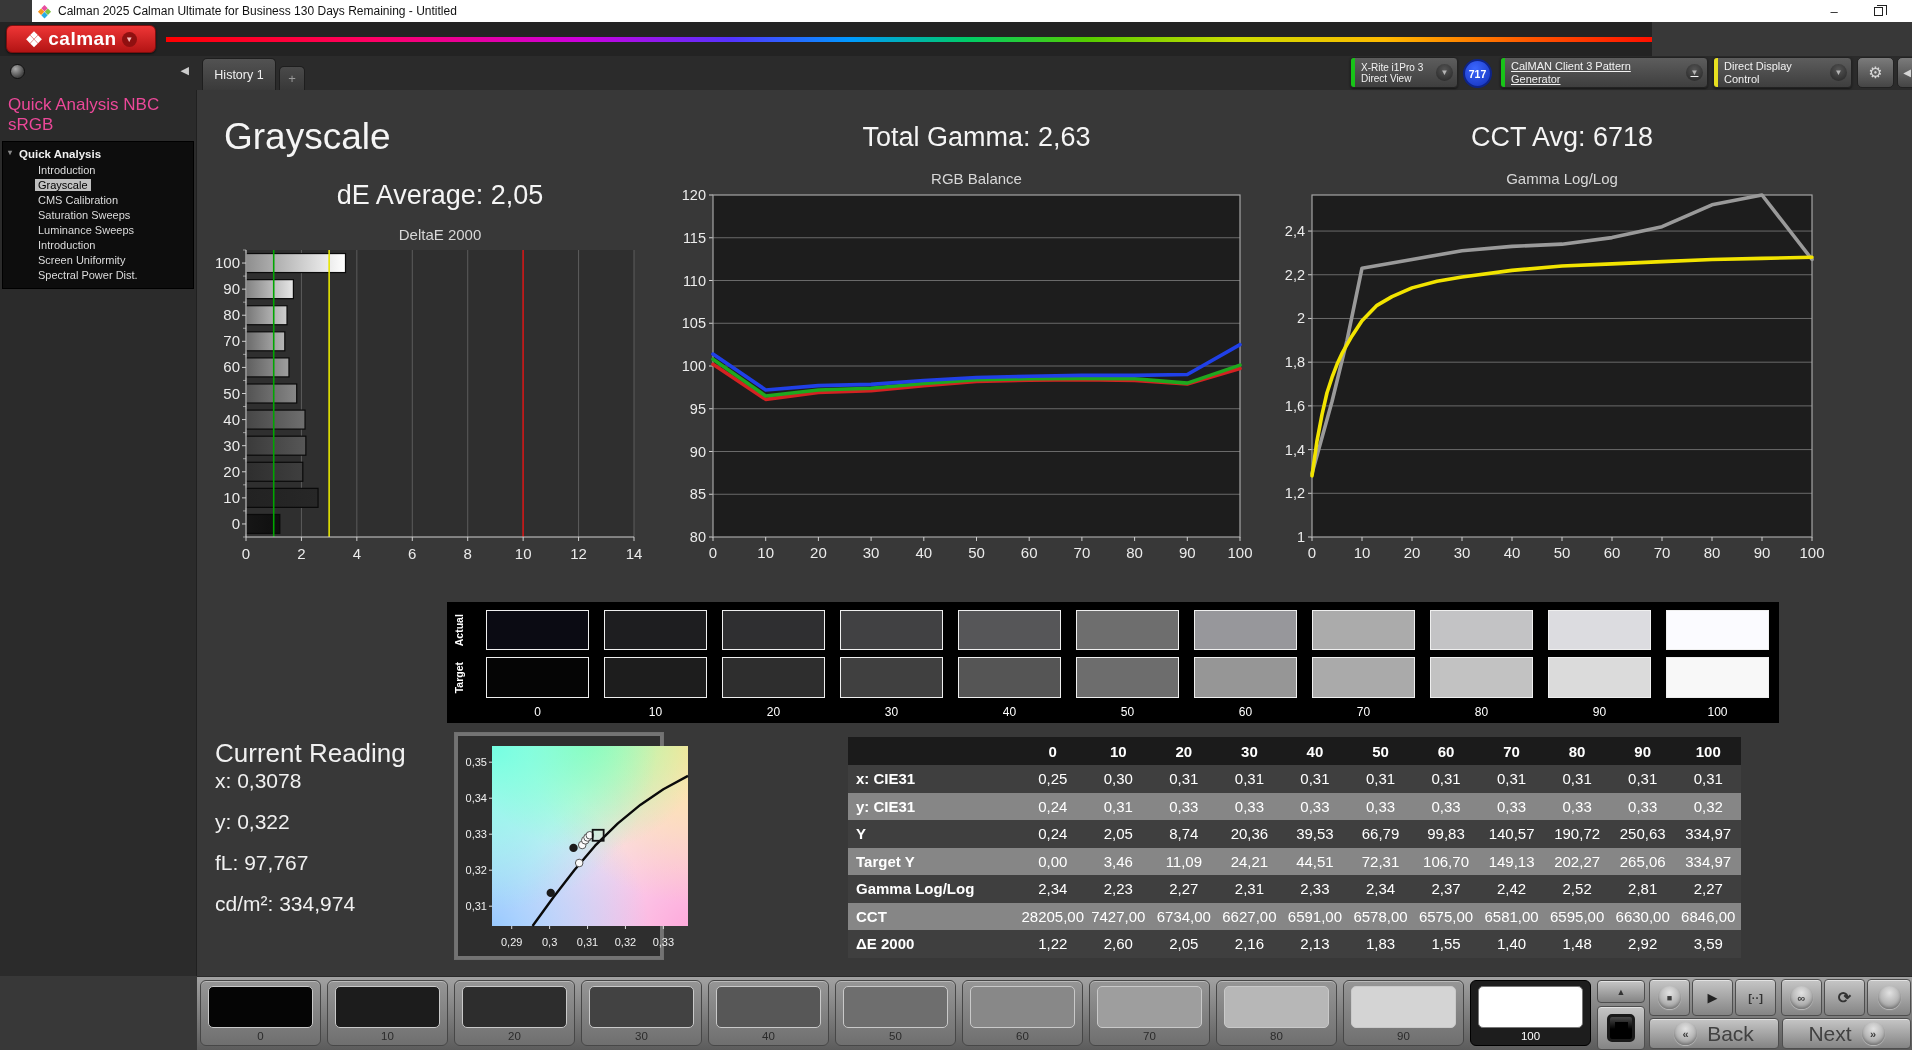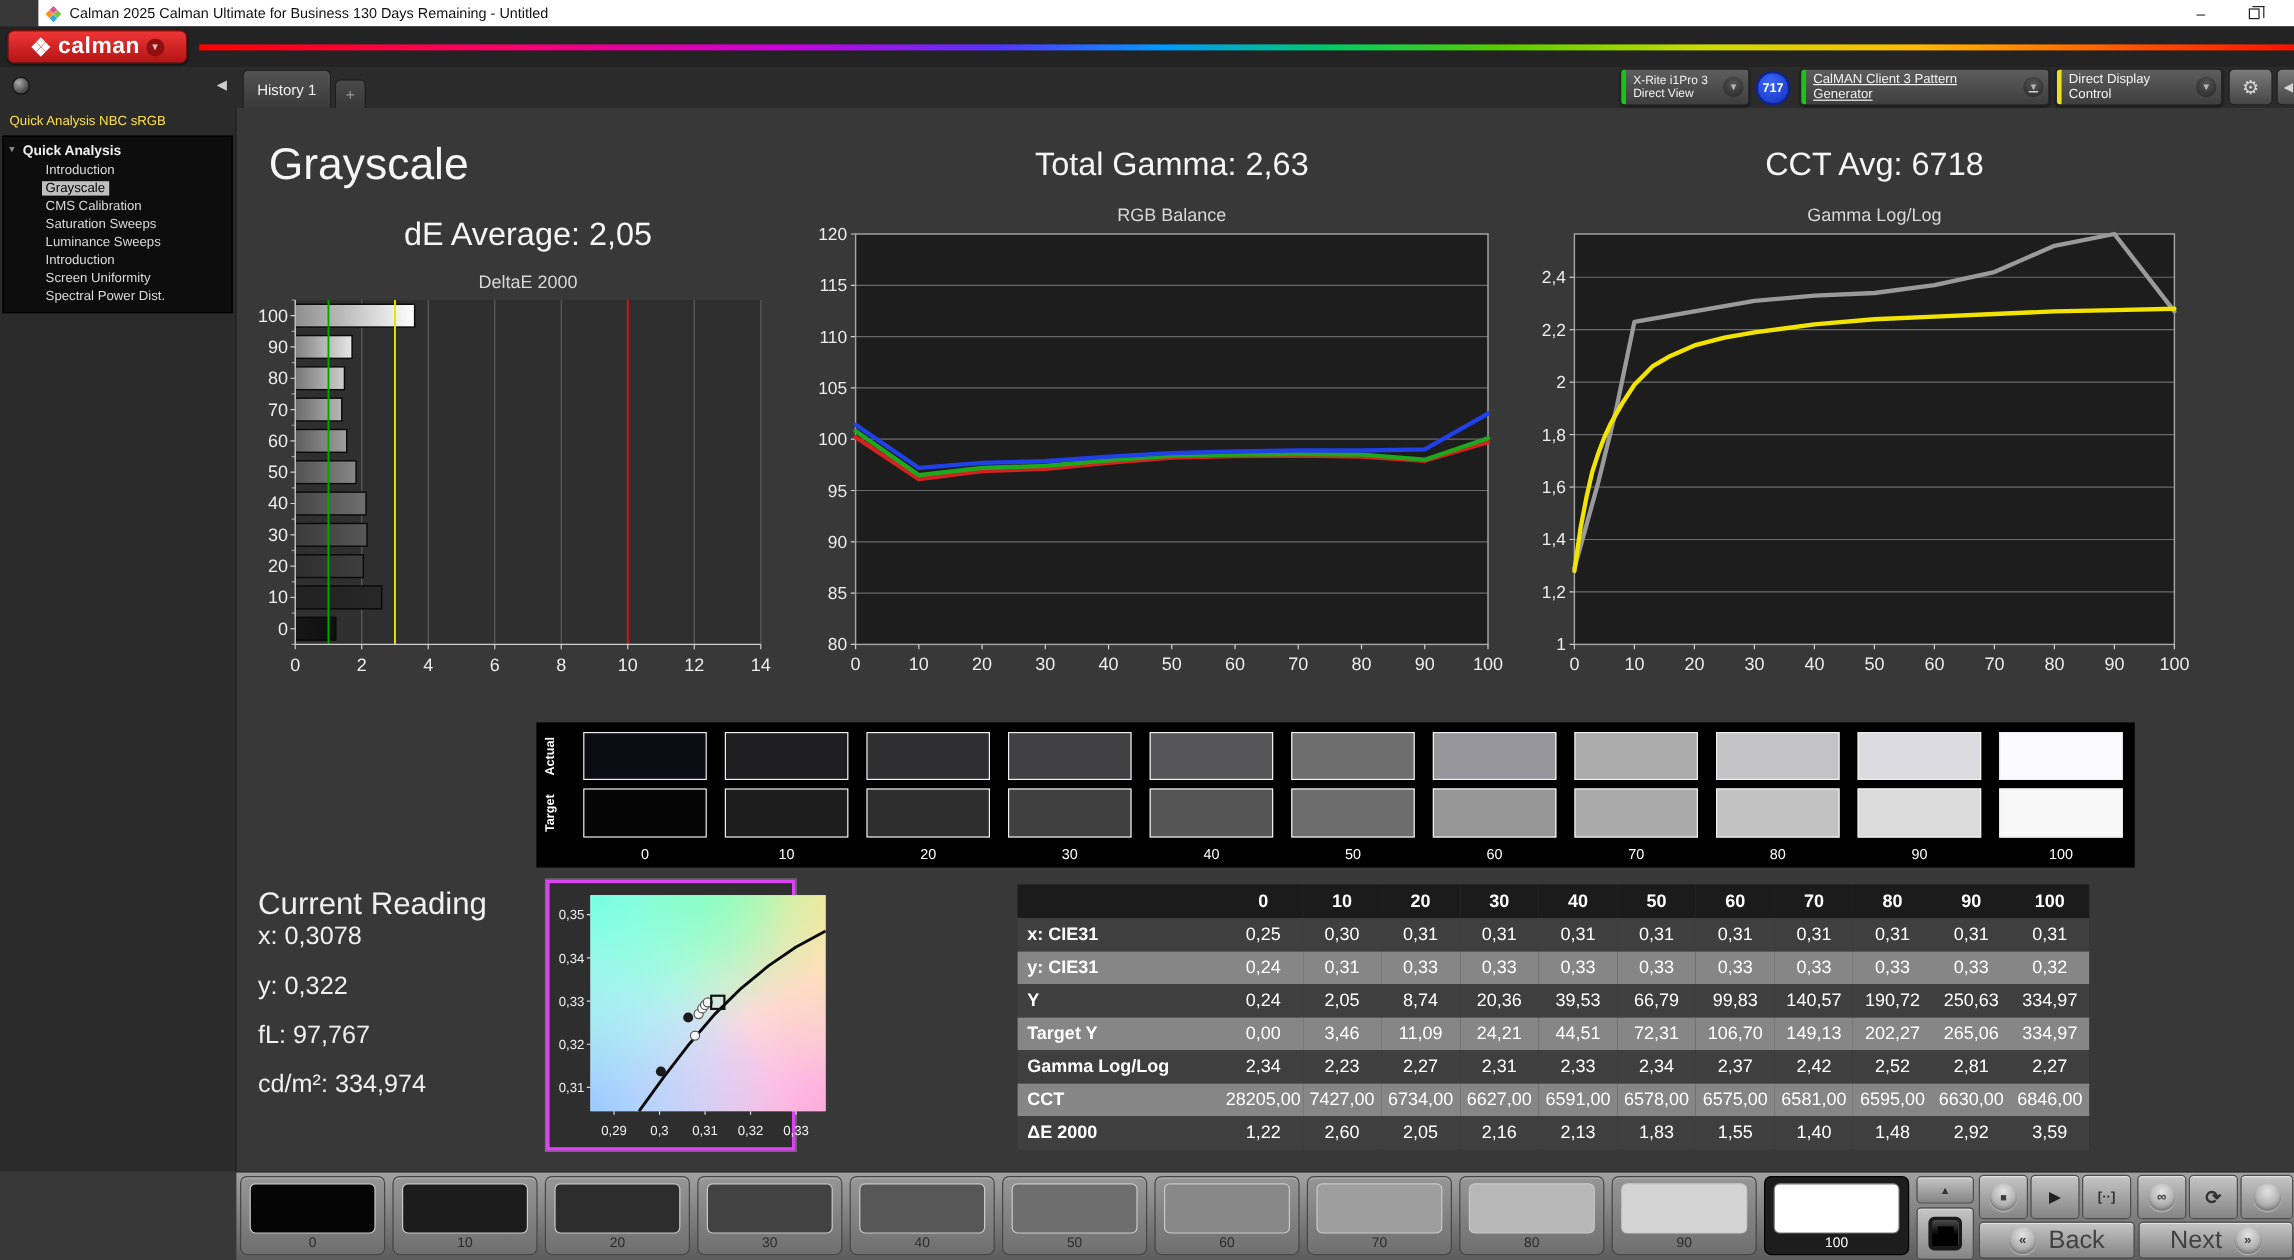--- a/index.html
+++ b/index.html
@@ -8,21 +8,21 @@
 
   
   #titlebar{position:absolute;left:0;top:0;width:1912px;height:22px;background:#ffffff;display:flex;align-items:center;color:#111;font-size:12px;margin-left:32px;}
   #titlebar .ticon{margin:0 6px 0 5px;display:flex;}
   #win-controls{margin-left:auto;display:flex;height:100%;}
   .winbtn{width:44px;height:100%;display:flex;align-items:center;justify-content:center;color:#222;font-size:13px;}
   .restore-box{width:9px;height:9px;border:1px solid #222;position:relative;background:#fff;}
   .restore-box:before{content:"";position:absolute;left:2px;top:-3px;width:9px;height:9px;border:1px solid #222;border-bottom:none;border-left:none;}
 
   
-  #logobar{position:absolute;left:0;top:22px;width:1912px;height:34px;background:#232323;display:flex;align-items:center;}
+  #logobar{position:absolute;left:0;top:22px;width:1652px;height:34px;background:#232323;display:flex;align-items:center;}
   #calman-logo{margin-left:6px;width:150px;height:28px;border-radius:6px;background:linear-gradient(#ef3636,#b31414);border:1px solid #7d0e0e;display:flex;align-items:center;justify-content:center;gap:5px;color:#fff;box-shadow:0 1px 2px rgba(0,0,0,.6);}
   #calman-logo .brand{font-size:19px;font-weight:bold;letter-spacing:.5px;}
   #calman-logo .dd{width:15px;height:15px;border-radius:50%;background:#8f1010;color:#f5bcbc;font-size:8px;display:flex;align-items:center;justify-content:center;}
   #spectrum{flex:1;height:5px;margin:0 0 0 10px;background:linear-gradient(90deg,#ff0000 0%,#ff0066 14%,#cc00dd 28%,#5533ff 38%,#0099ff 46%,#00cc66 54%,#55cc00 62%,#ccdd00 72%,#ffbb00 82%,#ff5500 92%,#ff1100 100%);}
 
   
   #toolband{position:absolute;left:0;top:56px;width:1912px;height:34px;background:#2b2b2b;}
   #side-top{position:absolute;left:0;top:0;width:197px;height:34px;}
   #side-orb{position:absolute;left:10px;top:8px;width:15px;height:15px;border-radius:50%;background:radial-gradient(circle at 35% 30%,#aaa,#444 70%);border:1px solid #111;}
   #side-collapse{position:absolute;right:8px;top:8px;color:#ccc;font-size:11px;}
@@ -35,21 +35,21 @@
   #dd-meter{left:1350px;width:108px;font-size:10px;}
   #badge-717{position:absolute;left:1463px;top:3px;width:29px;height:29px;border-radius:50%;background:radial-gradient(circle at 40% 30%,#3a66ff,#1430b8);border:2px solid #0e2488;color:#fff;font-size:10.5px;font-weight:bold;display:flex;align-items:center;justify-content:center;}
   #dd-client{left:1500px;width:208px;font-size:11px;text-decoration:underline;}
   #dd-display{left:1713px;width:139px;font-size:11px;}
   .sqbtn{position:absolute;top:1px;height:31px;background:linear-gradient(#7b7b7b,#454545);border:1px solid #222;border-radius:5px;color:#d6d6d6;display:flex;align-items:center;justify-content:center;}
   #btn-gear{left:1857px;width:37px;font-size:16px;}
   #btn-edge{left:1897px;width:20px;font-size:10px;}
 
   
   #sidebar{position:absolute;left:0;top:90px;width:197px;height:886px;background:#2b2b2b;border-right:1px solid #202020;}
-  #sb-header{padding:5px 0 4px 8px;color:#fde047;font-size:11px;}
+  #sb-header{padding:5px 0 4px 8px;color:#ec4899;font-size:17px;}
   #tree{margin:2px 2px 0 2px;background:#0d0d0d;border:1px solid #000;padding:4px 0 6px 0;}
   .tree-root{color:#f0f0f0;font-weight:bold;font-size:11.5px;padding:2px 0 2px 16px;position:relative;}
   .tree-root .tw{position:absolute;left:5px;top:2px;color:#888;font-size:8px;}
   .tree-item{color:#dcdcdc;font-size:11px;padding:1.5px 0 1.5px 32px;}
   .tree-item .lab{display:inline-block;padding:0 3px;}
   .tree-item.sel .lab{background:#bfbfbf;color:#000;}
 
   
   .bigtitle{position:absolute;color:#f5f5f5;}
   #h-grayscale{left:224px;top:116px;font-size:37px;}
@@ -71,21 +71,21 @@
   .strip-nums{display:flex;gap:15px;height:18px;}
   .strip-nums .sp0{width:18px;flex:none;}
   .strip-num{flex:1;color:#fff;font-size:12px;text-align:center;}
 
   
   #reading{position:absolute;left:215px;top:738px;color:#f0f0f0;}
   #reading .rtitle{font-size:26px;margin-bottom:0;}
   #reading .rline{font-size:21px;margin-bottom:17px;}
 
   
-  #cie-wrap{position:absolute;left:455px;top:733px;width:208px;height:226px;background:#2e2e2e;border:3px solid #d946ef;outline:1px solid #6f6f6f;}
+  #cie-wrap{position:absolute;left:455px;top:733px;width:208px;height:226px;background:#2e2e2e;border:3px solid #737373;outline:1px solid #6f6f6f;}
   #cie-pastel{position:absolute;left:34px;top:10px;width:196px;height:180px;background:
     radial-gradient(circle at 0% 0%,rgba(110,255,225,.95),rgba(110,255,225,0) 62%),
     radial-gradient(circle at 48% -8%,rgba(135,255,165,.9),rgba(135,255,165,0) 55%),
     radial-gradient(circle at 105% -5%,rgba(255,225,140,.95),rgba(255,225,140,0) 60%),
     radial-gradient(circle at -5% 105%,rgba(140,195,255,.95),rgba(140,195,255,0) 60%),
     radial-gradient(circle at 105% 105%,rgba(255,160,215,.95),rgba(255,160,215,0) 65%),
     #f7f6fb;}
   #cie-svg{position:absolute;left:0;top:0;}
 
   

